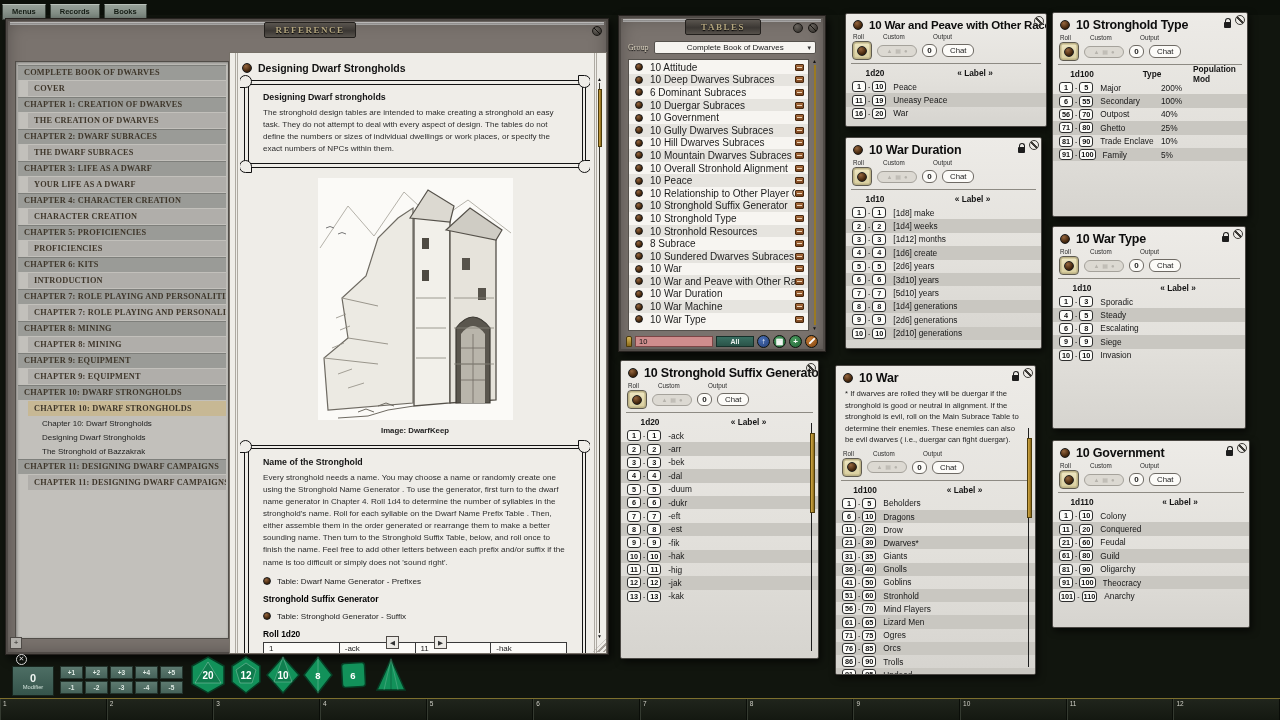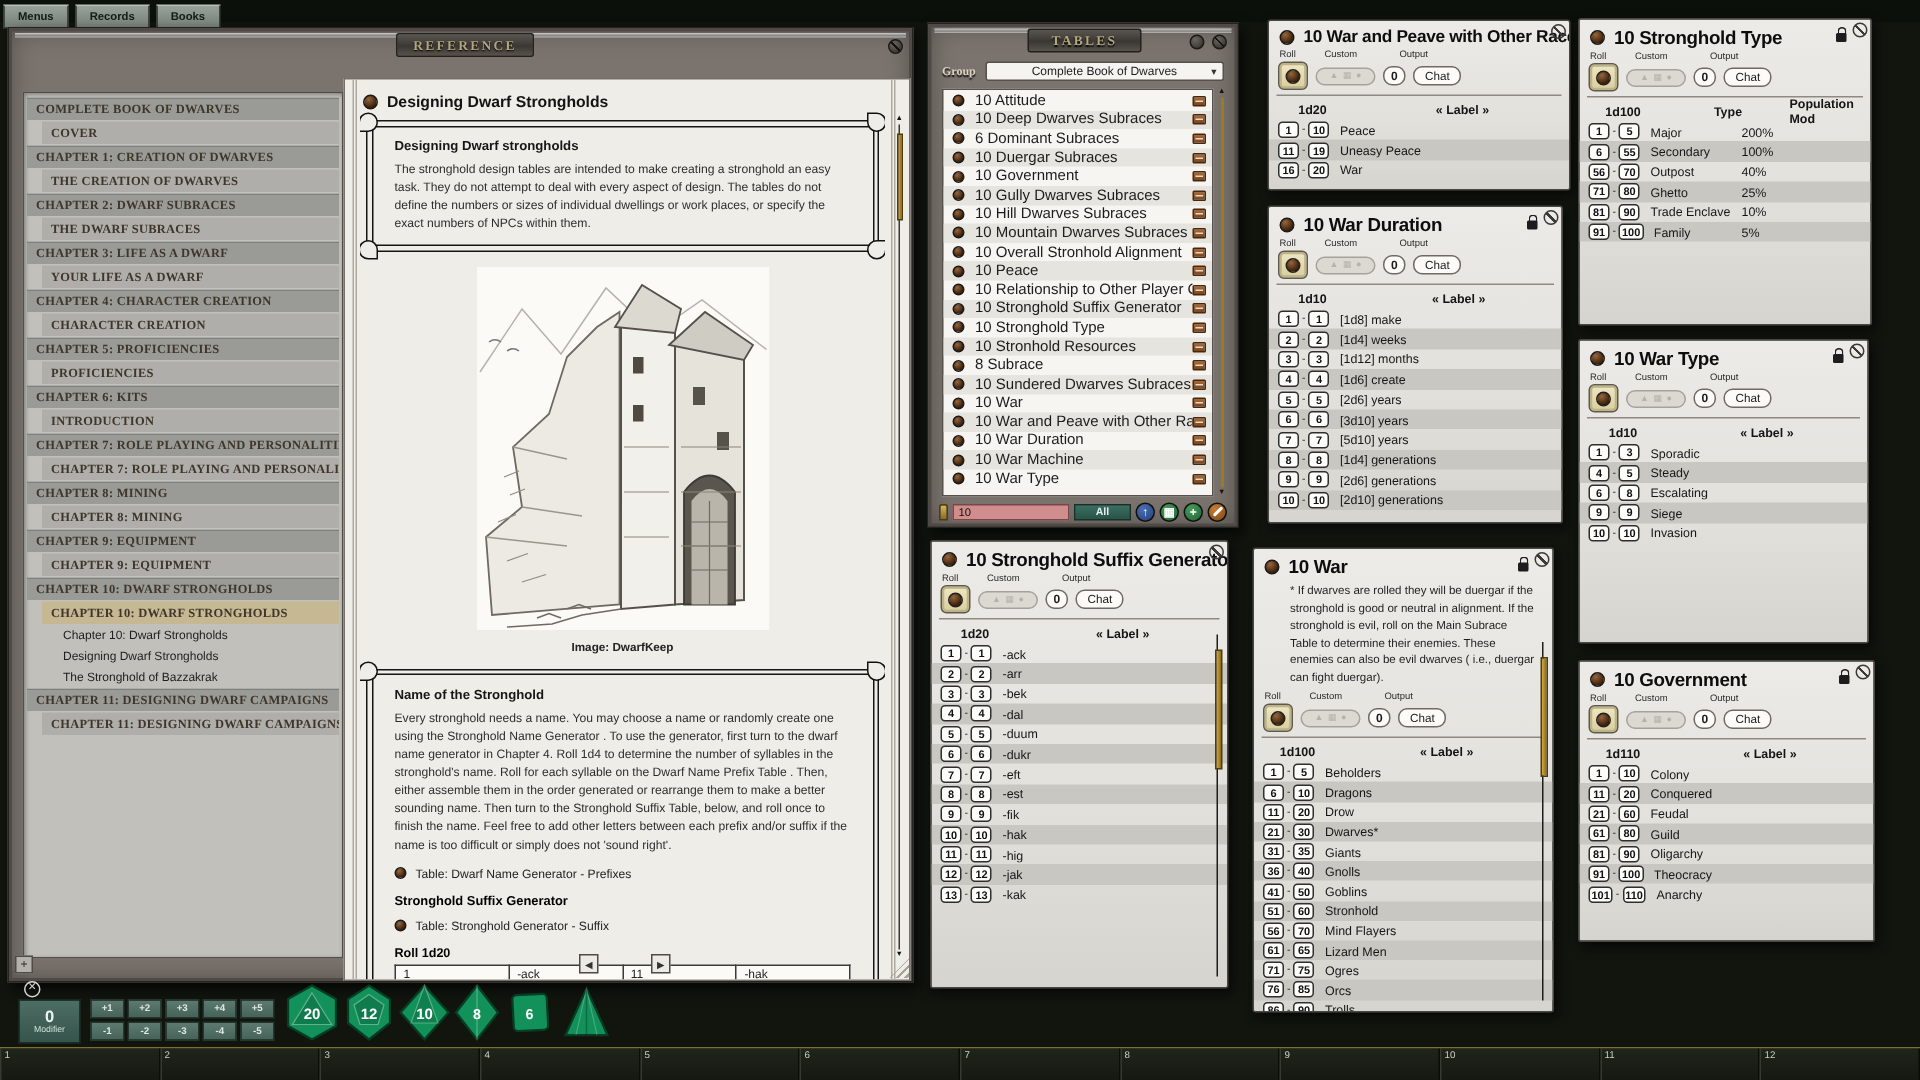--- a/index.html
+++ b/index.html
@@ -77,21 +77,21 @@
   .vscroll .cap{position:absolute;left:0;width:7px;text-align:center;font-size:5px;color:#131313;line-height:5px}
   #ref-vscroll{right:3px;top:24px;bottom:14px}
   #ref-vscroll .thumb{top:12px;height:58px}
 
   
   #tables-win{left:618px;top:15px;width:208px;height:337px}
   #tables-plate{left:66px;width:76px}
   #tables-pin{right:22px;top:7px}
   #tables-close{right:7px;top:7px}
   .group-row{position:absolute;top:24px;left:9px;right:9px;height:15px;display:flex;align-items:center;gap:6px}
-  .group-label{font-family:"Liberation Serif",serif;font-weight:bold;font-size:8px;color:#ded6c2;text-shadow:0 1px 1px #000}
+  .group-label{font-family:"Liberation Serif",serif;font-weight:normal;font-size:8px;color:#ded6c2;text-shadow:0 1px 1px #000}
   .group-select{flex:1;height:13px;background:#f6f4f0;border:1px solid #55514c;border-radius:2px;position:relative;
     display:flex;align-items:center;justify-content:center;font-size:8px;color:#1c1c1c;cursor:pointer}
   .group-select .caret{position:absolute;right:4px;font-size:7px;color:#333}
   #tlist{position:absolute;top:43px;left:9px;right:16px;bottom:20px;background:#f7f5f1;border:1px solid #55514c;overflow:hidden;padding-top:1px}
   .titem{height:12.6px;display:flex;align-items:center;padding:0 4px 0 6px;cursor:pointer}
   .titem:nth-child(even){background:#e6e4df}
   .titem-lbl{margin-left:7px;flex:1;font-size:10px;color:#1c1c1c;white-space:nowrap;overflow:hidden}
   .book-icon{width:9px;height:7px;flex:none;background:linear-gradient(#a86a3a,#7a4520);border:1px solid #46280f;border-radius:1px;position:relative}
   .book-icon::before{content:'';position:absolute;left:1px;right:1px;top:2px;height:1px;background:#ecd9bd}
   #tlist-scroll{right:7px;top:43px;bottom:20px}
@@ -112,21 +112,21 @@
   .twin{position:absolute;background:linear-gradient(#edebe7 0%,#e2e0db 60%,#d6d4cf 100%);
     border:1px solid #4a4743;border-radius:2px;box-shadow:2px 3px 7px rgba(0,0,0,.65);overflow:visible}
   .twin-clip{position:absolute;inset:0;overflow:hidden;border-radius:2px}
   .twin-tb{display:flex;align-items:center;gap:6px;padding:5px 16px 1px 7px}
   .twin-title{font-weight:bold;font-size:12.5px;color:#0d0d0d;white-space:nowrap;letter-spacing:-.2px}
   #win-war-peace .twin-title{font-size:11.5px}
   .lock-icon{margin-left:auto;width:7px;height:6px;background:#1d1d1d;border-radius:1px;position:relative;flex:none;cursor:pointer}
   .lock-icon::before{content:'';position:absolute;left:.5px;top:-4.5px;width:4px;height:4px;border:1.5px solid #1d1d1d;border-bottom:none;border-radius:3px 3px 0 0}
   .close-icon{position:absolute;right:2px;top:2px;width:10px;height:10px;border-radius:50%;border:1.5px solid #3c3a36;cursor:pointer;z-index:5;
     background:linear-gradient(45deg,transparent 43%,#3c3a36 43%,#3c3a36 57%,transparent 57%)}
-  .twin-note{font-size:7.7px;line-height:1.5;color:#1f1f1f;padding:2px 10px 3px 24px}
+  .twin-note{font-size:7.7px;line-height:1.5;color:#1f1f1f;padding:2px 10px 3px 9px}
   .ctl-labels{display:flex;font-size:6.3px;color:#2a2a2a;margin:1px 0 1px 7px}
   .ctl-labels span:nth-child(1){width:30px}
   .ctl-labels span:nth-child(2){width:50px}
   .ctls{display:flex;align-items:center;gap:5px;margin:0 0 3px 6px}
   .dice-btn{width:20px;height:19px;background:linear-gradient(#f0e8c4,#d8cd9c);border:1px solid #5e5a50;border-radius:4px;
     box-shadow:inset 0 0 0 1.5px #bdb387;display:flex;align-items:center;justify-content:center;padding:0;cursor:pointer}
   .die-dot{width:10px;height:10px;border-radius:50%;background:radial-gradient(circle at 35% 28%,#96663e,#47290f 62%,#1c0d02);border:1px solid #222}
   .custom-box{width:40px;height:12px;background:#dcd9d2;border:1px solid #a5a29b;border-radius:6px;display:flex;align-items:center;justify-content:center;gap:3px;cursor:pointer}
   .cglyph{font-size:6px;color:#b6b3ac;line-height:1}
   .zero-btn{min-width:15px;height:13px;background:#fcfbf8;border:1px solid #6e6a64;border-radius:6px;font-size:8px;font-weight:bold;color:#1a1a1a;padding:0 2px;cursor:pointer}

